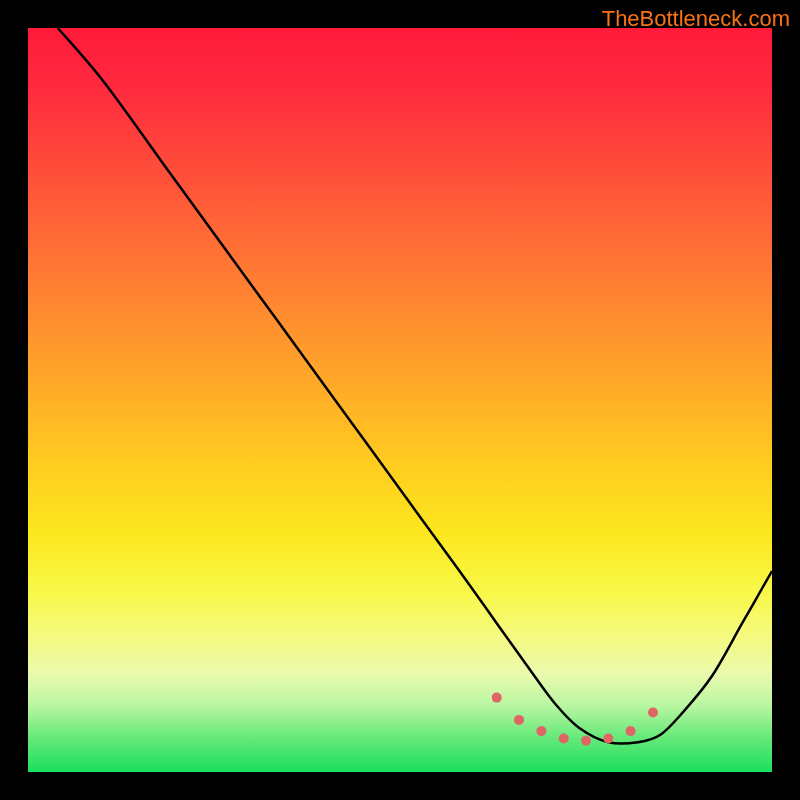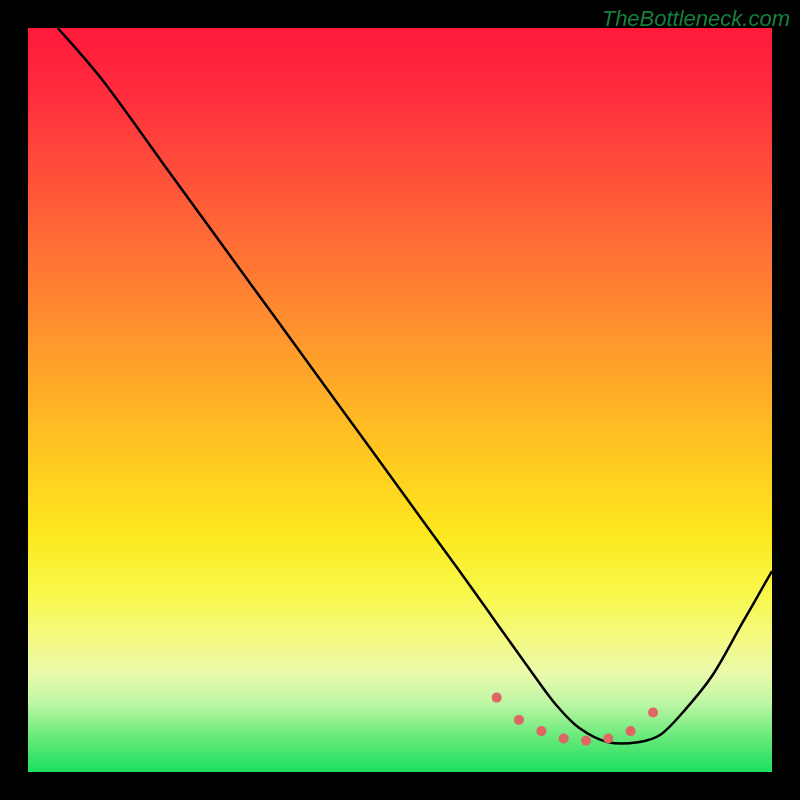--- a/index.html
+++ b/index.html
@@ -1,17 +1,17 @@
 <!DOCTYPE html>
 <html><head>
 <meta charset="utf-8">
 <style>
   * { margin: 0; padding: 0; box-sizing: border-box; }
   body { width: 800px; height: 800px; background: #000; position: relative; font-family: Arial, sans-serif; }
-  .watermark { position: absolute; top: 6px; right: 10px; color: #15803d; font-size: 22px; font-weight: 500; z-index: 10; font-style: italic; }
+  .watermark { position: absolute; top: 6px; right: 10px; color: #f97316; font-size: 22px; font-weight: 500; z-index: 10; }
   .plot-area { position: absolute; left: 28px; top: 28px; width: 744px; height: 744px; }
   .gradient-bg { position: absolute; inset: 0; background: linear-gradient(to bottom,
       #ff1a3a 0%,
       #ff2a3e 8%,
       #ff4a3a 18%,
       #ff6a36 28%,
       #ff8a30 38%,
       #ffaa28 48%,
       #ffca20 58%,
       #fce81e 68%,

